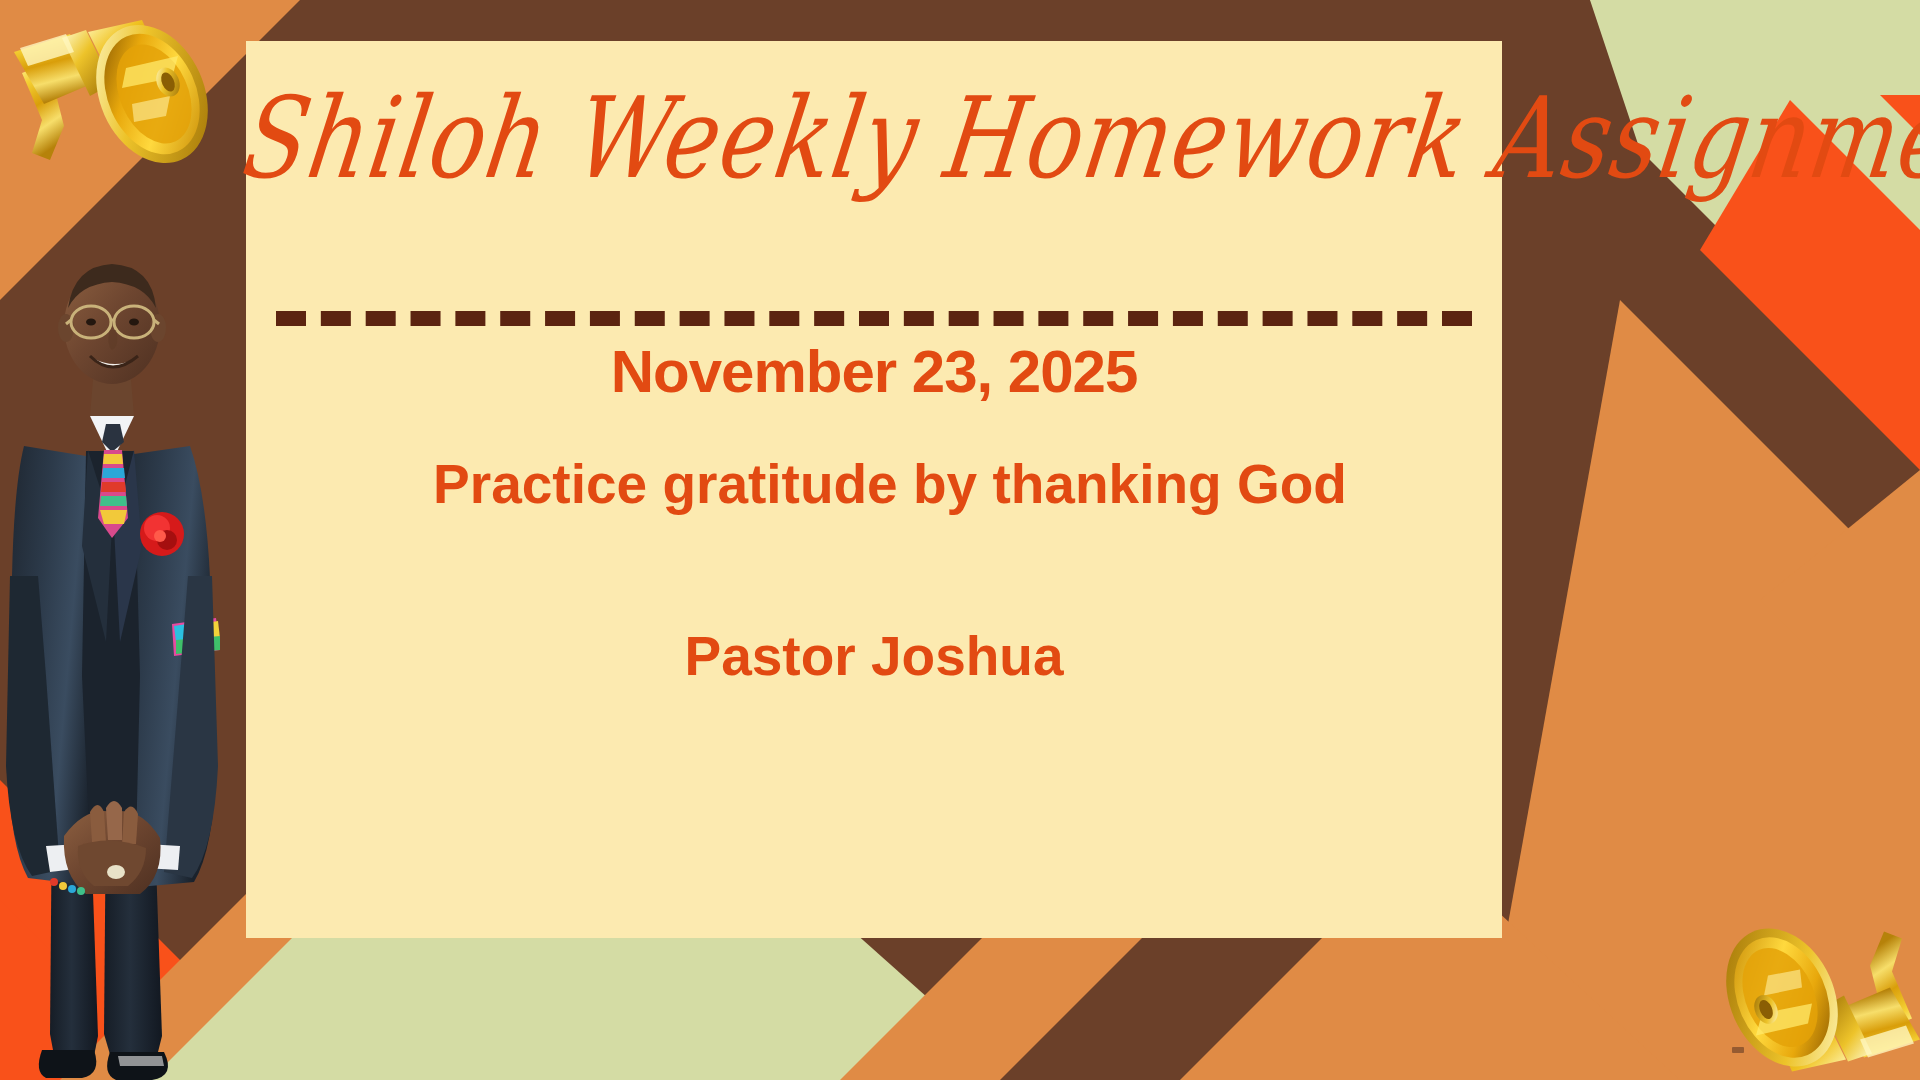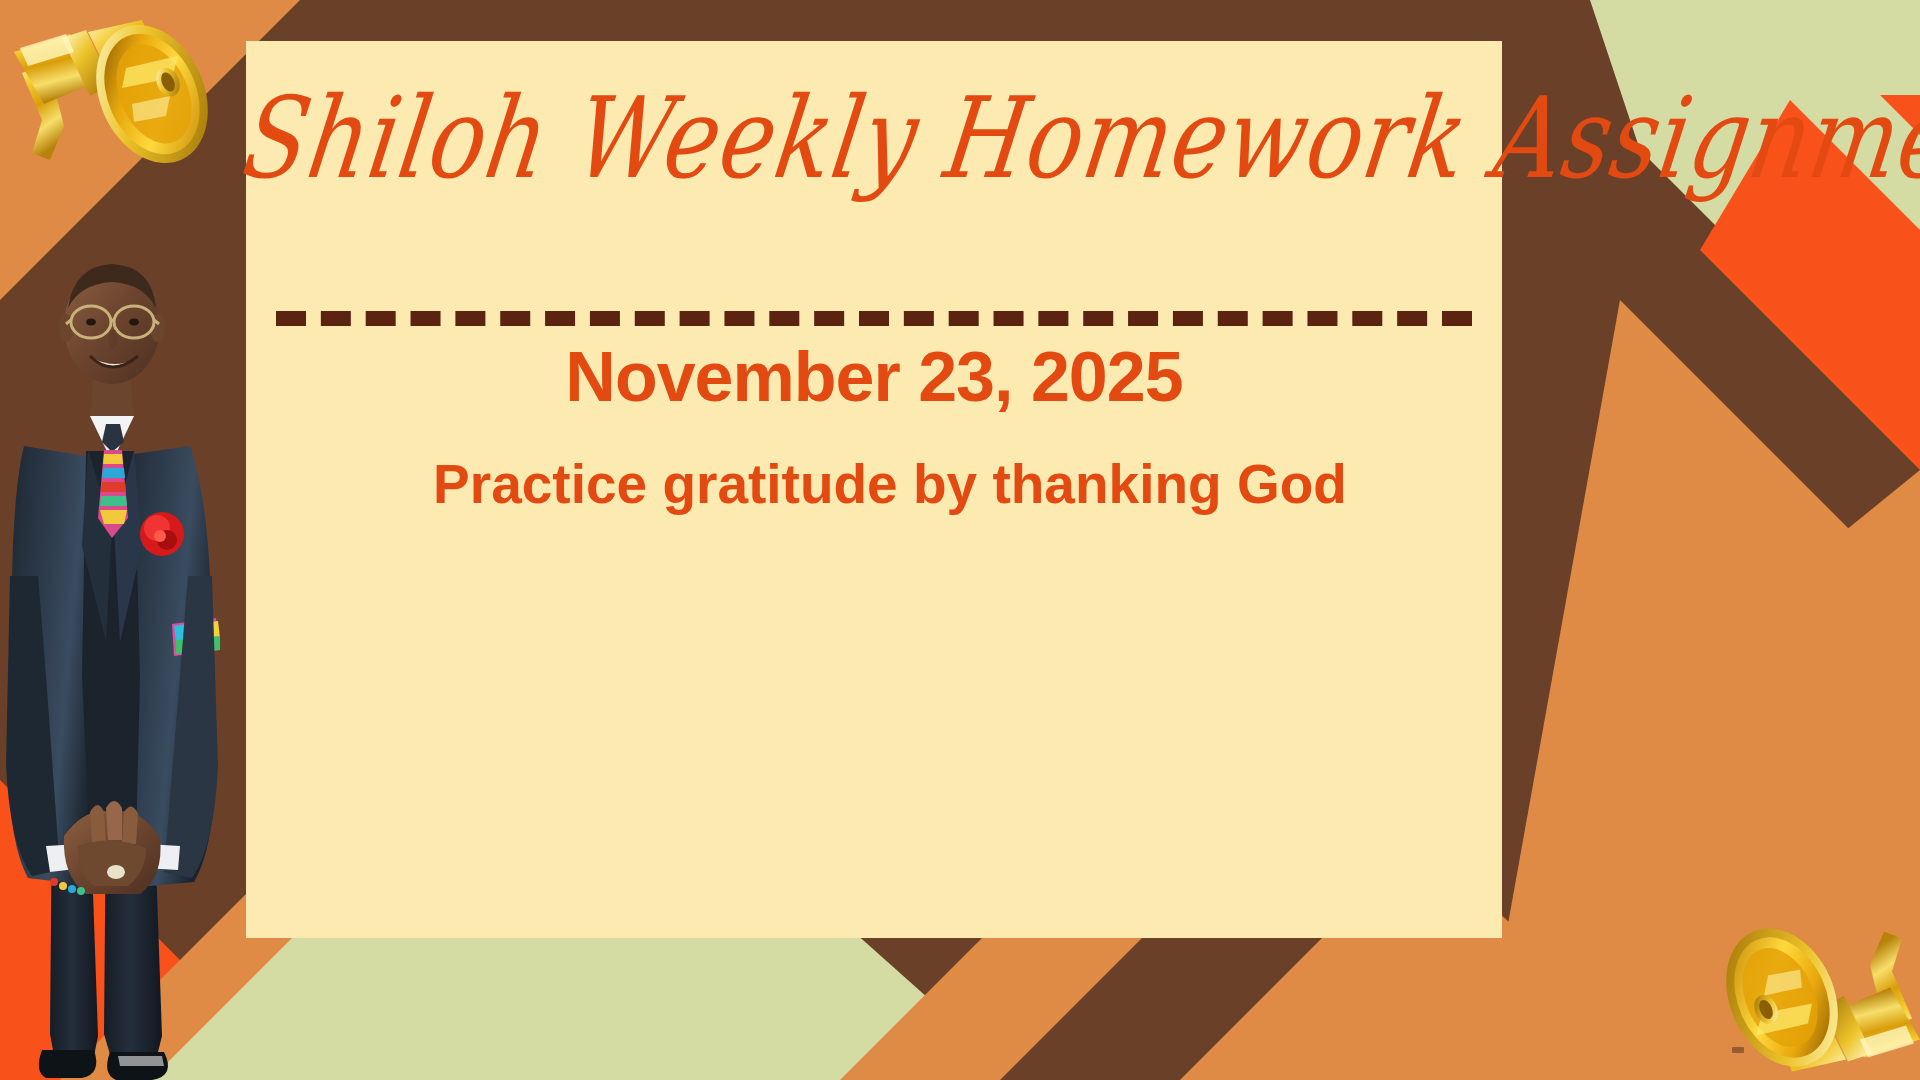--- a/index.html
+++ b/index.html
@@ -47,21 +47,21 @@
     left:30px; top:270px;
     width:1196px; height:0;
     border-top:15px dashed #5C2410;
   }
 
   
   #date {
     position:absolute;
     left:0; top:296px; width:100%;
     text-align:center;
-    font-size:70px;
+    font-size:60px;
     font-weight:bold;
     color:#E24A12;
     font-family:"Liberation Sans", sans-serif;
     letter-spacing:-1px;
   }
   #assignment {
     position:absolute;
     left:0; top:411px; width:100%;
     text-align:center;
     font-size:55px;
@@ -136,20 +136,21 @@
   <div id="title">Shiloh Weekly Homework Assignment</div>
 
   <div id="divider"></div>
 
   <div id="date">November 23, 2025</div>
 
   <div id="assignment">
     <span class="ln">Practice gratitude by thanking God</span>
   </div>
 
+  <div id="signature">Pastor Joshua</div>
 </div>
 
 <div class="megaphone" id="megaphone-top-left">
   <svg viewBox="0 0 250 210">
     <defs>
       <linearGradient id="goldBody" x1="0" y1="0" x2="0.3" y2="1">
         <stop offset="0%" stop-color="#FFF39A"></stop>
         <stop offset="22%" stop-color="#F5D034"></stop>
         <stop offset="50%" stop-color="#D99E0A"></stop>
         <stop offset="75%" stop-color="#F7DE6A"></stop>

